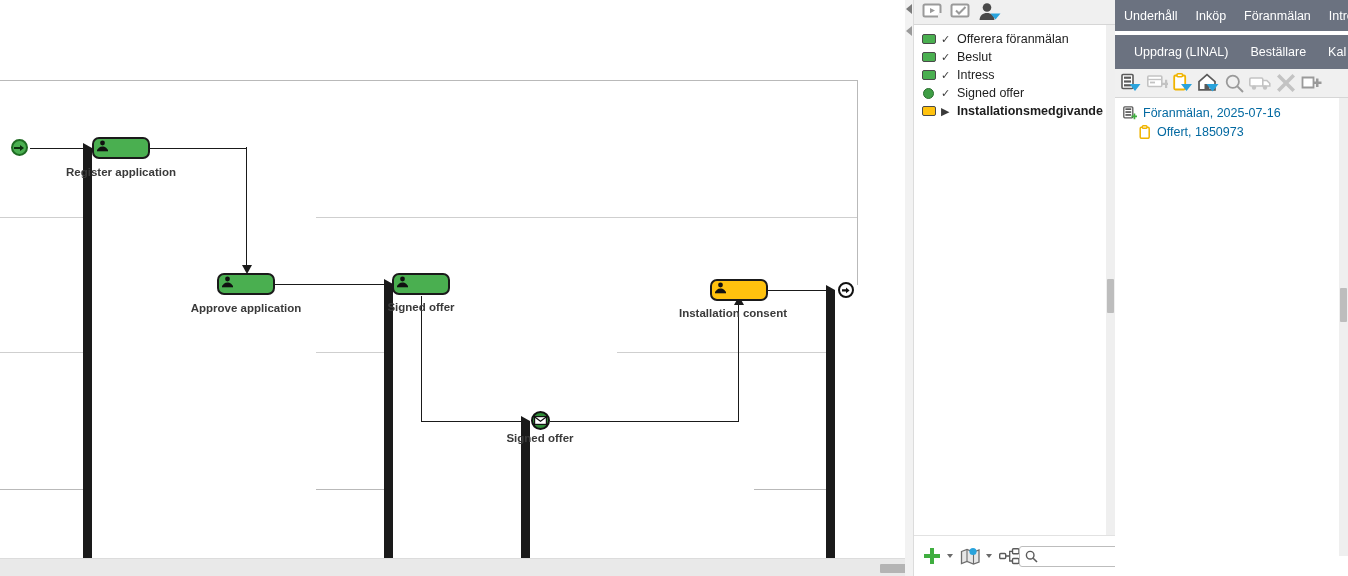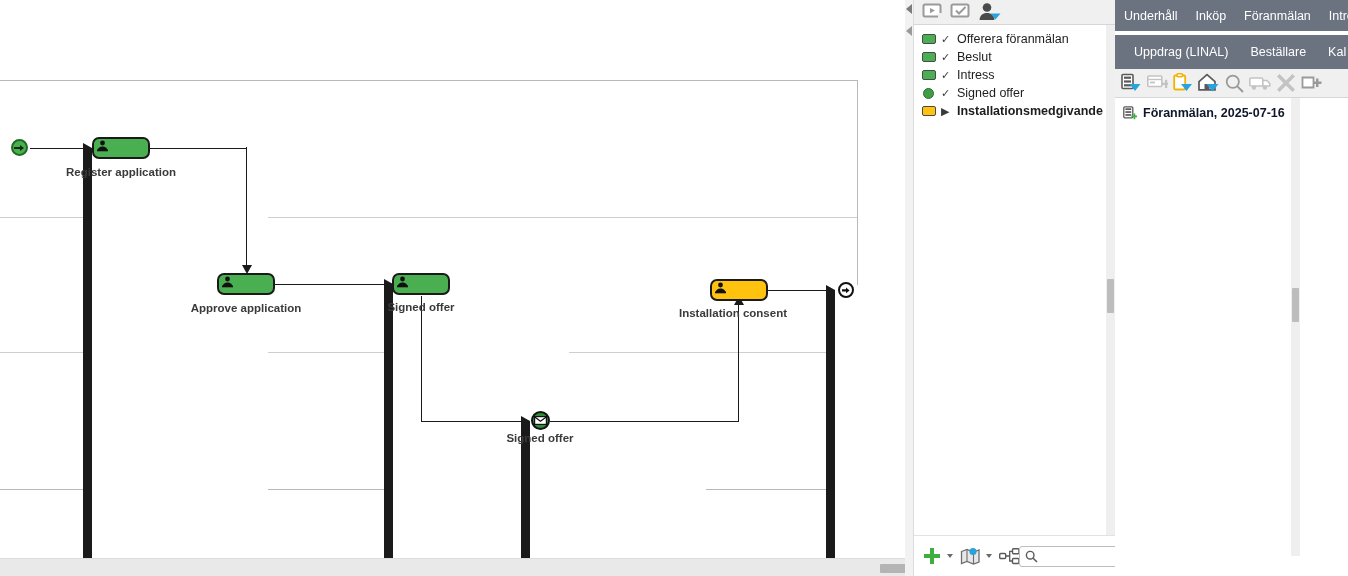--- a/index.html
+++ b/index.html
@@ -121,21 +121,21 @@
   .kebab { display: flex; flex-direction: column; gap: 2.5px; padding: 0 6px; }
   .kebab i { width: 3px; height: 3px; border-radius: 50%; background: #5a5a5a; display:block; }
   .searchbox {
     position: absolute; left: 105px; width: 122px; height: 21px;
     background: #fff; border: 1px solid #bdbdbd; border-radius: 3px;
     display: flex; align-items: center; padding-left: 5px;
   }
 
   
   .right {
-    position: absolute; left: 1115px; top: 0; width: 185px; height: 576px;
+    position: absolute; left: 1115px; top: 0; width: 233px; height: 576px;
     background: #ffffff;
   }
   .tabrow1 {
     position: absolute; left: 0; top: 0; width: 233px; height: 33px;
     background: #6b7280; display: flex; align-items: center;
     border-bottom: 2px solid #ffffff;
   }
   .tabrow2 {
     position: absolute; left: 0; top: 35px; width: 233px; height: 34px;
     background: #6b7280; display: flex; align-items: center; padding-left: 8px;
@@ -148,21 +148,21 @@
     position: absolute; left: 0; top: 69px; width: 233px; height: 29px;
     background: #f0f0f0; border-bottom: 1px solid #d6d6d6;
     display: flex; align-items: center; gap: 5px; padding-left: 6px;
   }
   .r-tree {
     position: absolute; left: 0; top: 98px; width: 233px; bottom: 0;
     background: #ffffff; padding-top: 5px;
   }
   .tree-row { display: flex; align-items: center; gap: 6px; height: 19px; padding-left: 8px; }
   .tree-row.child { padding-left: 24px; }
-  .tree-row .lbl { font-size: 12.5px; color: #0f172a; white-space: nowrap; font-weight: bold; }
+  .tree-row .lbl { font-size: 12.5px; color: #0369a1; white-space: nowrap; }
   .r-vscroll {
     position: absolute; right: 0; top: 98px; width: 9px; bottom: 20px;
     background: #efefef;
   }
   .r-vscroll .thumb {
     position: absolute; left: 1px; top: 190px; width: 7px; height: 34px;
     background: #bdbdbd; border-radius: 1px;
   }
   svg { display: block; }
 </style>
@@ -460,20 +460,29 @@
           <svg width="14" height="14" viewBox="0 0 14 14">
               <rect x="0.8" y="0.8" width="9" height="11" rx="1" fill="#fff" stroke="#5a5a5a" stroke-width="1.3"></rect>
               <rect x="2.4" y="2.3" width="5.8" height="1.7" fill="#5a5a5a"></rect>
               <rect x="2.4" y="5.2" width="5.8" height="1.7" fill="#5a5a5a"></rect>
               <rect x="2.4" y="8.1" width="5.8" height="1.7" fill="#5a5a5a"></rect>
               <path d="M8.4 9.5h2.2V7.4h1.7v2.1h2.2v1.7h-2.2v2.1h-1.7v-2.1H8.4z" fill="#3fae3f"></path>
             </svg>
         </span>
         <span class="lbl">Föranmälan, 2025-07-16</span>
       </div>
+      <div class="tree-row child">
+        <span>
+          <svg width="12" height="14" viewBox="0 0 12 14">
+              <rect x="1.2" y="2.3" width="9" height="11" rx="1.2" fill="#fff" stroke="#f0b400" stroke-width="1.5"></rect>
+              <rect x="3.4" y="0.7" width="4.5" height="2.6" rx="0.8" fill="#fff" stroke="#f0b400" stroke-width="1.4"></rect>
+            </svg>
+        </span>
+        <span class="lbl">Offert, 1850973</span>
+      </div>
     </div>
 
     <div class="r-vscroll">
       <div class="thumb"></div>
     </div>
   </div>
 
 </div>
 
 </body></html>

